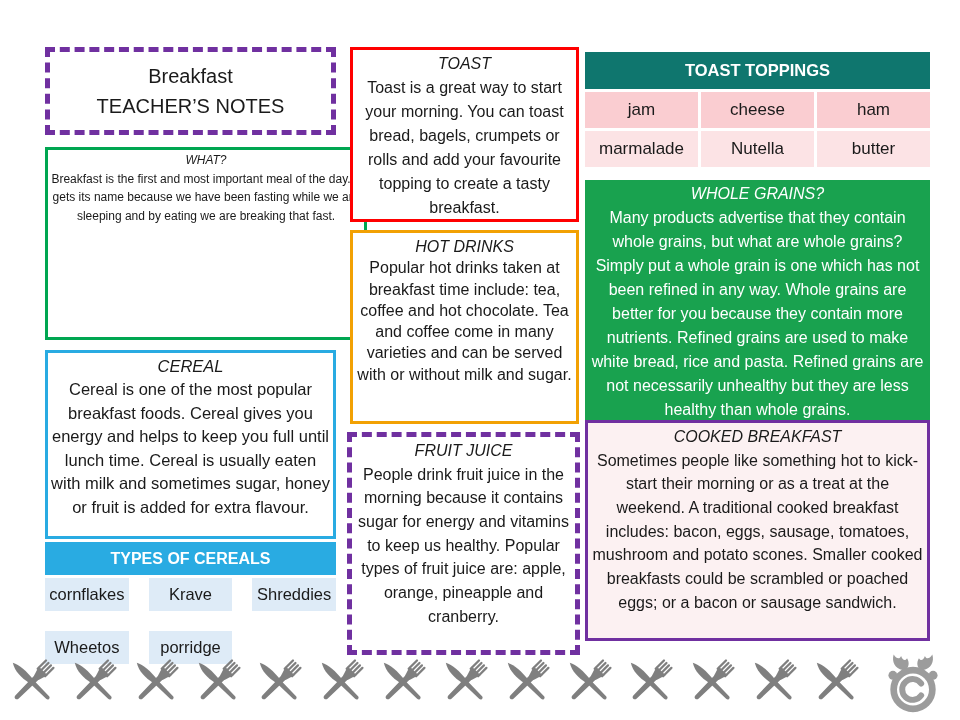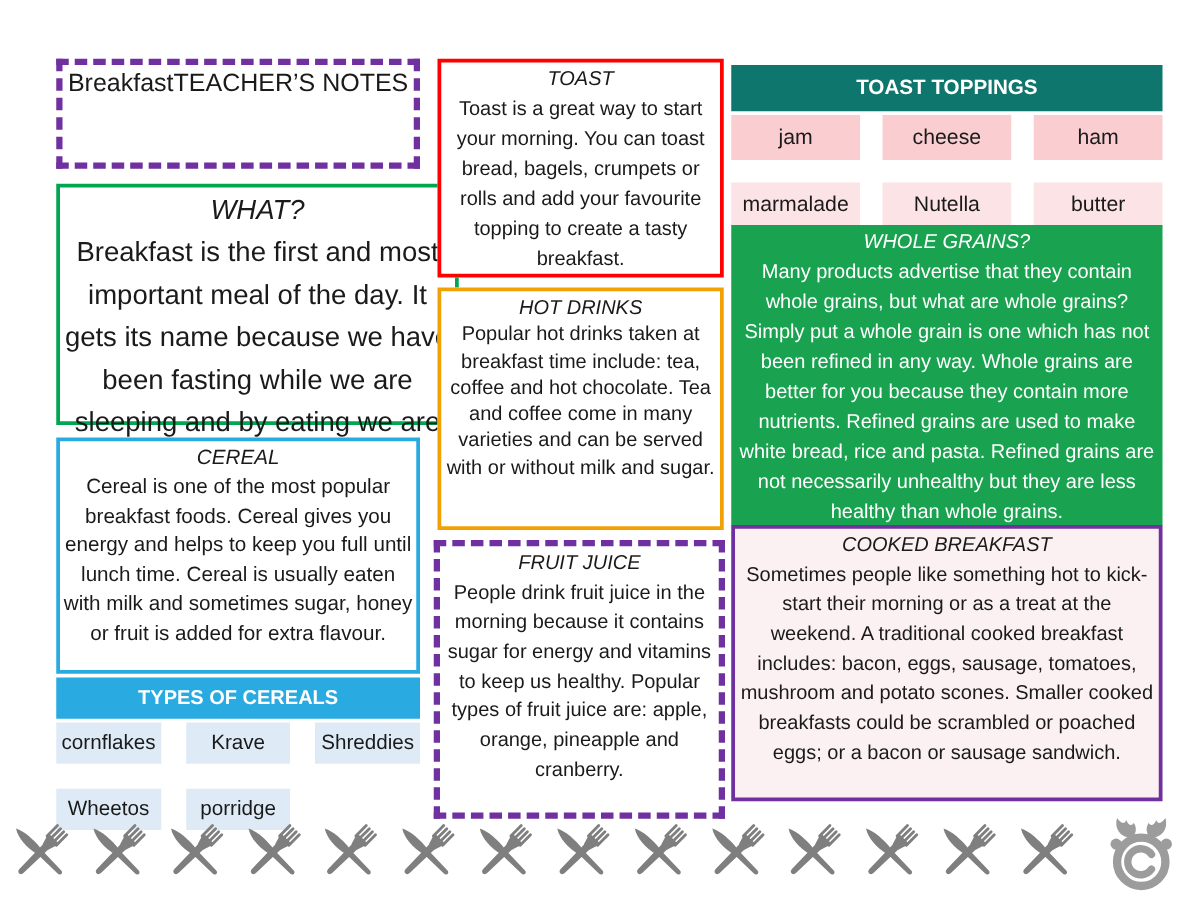--- a/index.html
+++ b/index.html
@@ -14,27 +14,27 @@
   .note-box {
     text-align: center;
     background: #ffffff;
   }
   .note-box .box-title { display: block; font-style: italic; }
 
   
   .title-box {
     left: 45px; top: 47px; width: 291px; height: 88px;
     border: 5px dashed #7030A0;
-    display: flex; justify-content: center;
+    display: flex; flex-direction: column; justify-content: center;
     font-size: 20px; line-height: 1.5; text-align: center;
   }
   .what-box {
     left: 45px; top: 147px; width: 322px; height: 193px;
     border: 3px solid #00A651;
-    font-size: 22px; line-height: 1.55; padding: 1px 2px;
+    font-size: 12px; line-height: 1.55; padding: 1px 2px;
   }
   .cereal-box {
     left: 45px; top: 350px; width: 291px; height: 189px;
     border: 3px solid #29ABE2;
     font-size: 16.5px; line-height: 1.42; padding: 2px 1px;
   }
   .cereals-header {
     left: 45px; top: 542px; width: 291px; height: 33px;
     background: #29ABE2; color: #ffffff; font-weight: bold;
     font-size: 16px; line-height: 33px; text-align: center;
@@ -68,21 +68,21 @@
 
   
   .toppings-header {
     left: 585px; top: 52px; width: 345px; height: 37px;
     background: #0f766e; color: #ffffff; font-weight: bold;
     font-size: 16.5px; line-height: 37px; text-align: center;
   }
   .toppings-table {
     left: 585px; top: 92px; width: 345px;
     display: grid; grid-template-columns: 1fr 1fr 1fr;
-    grid-auto-rows: 36px; gap: 18px;
+    grid-auto-rows: 36px; gap: 3px;
   }
   .toppings-table .cell {
     display: flex; align-items: center; justify-content: center;
     font-size: 17px;
   }
   .toppings-table .row0 { background: #FACDD1; }
   .toppings-table .row1 { background: #FCE3E5; }
   .grains-box {
     left: 585px; top: 180px; width: 345px; height: 241px;
     background: #19A24F; color: #ffffff;

